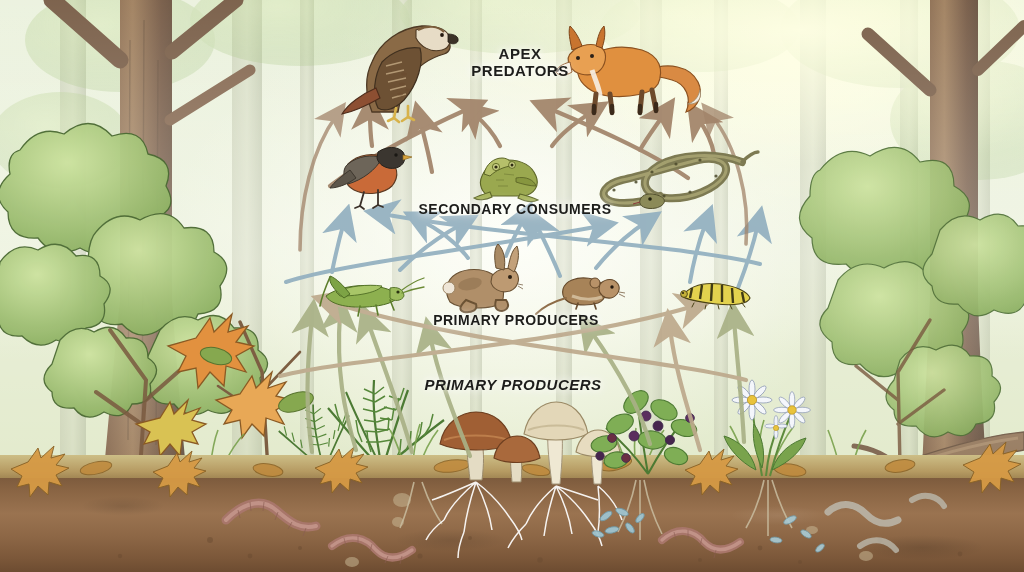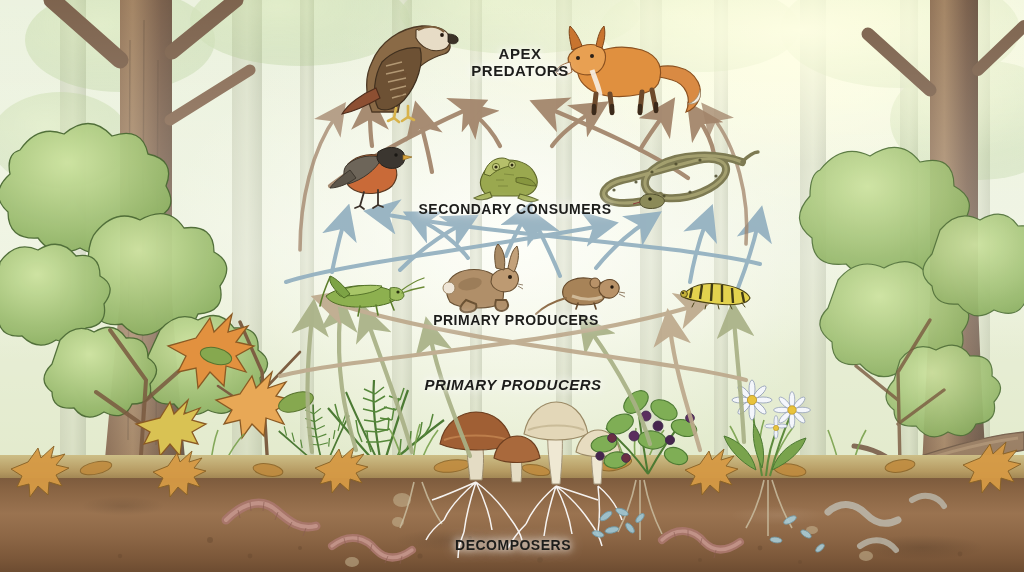--- a/index.html
+++ b/index.html
@@ -708,15 +708,14 @@
 
   <div class="tier-label" style="left:420px; top:46px; width:200px; font-size:15px;">APEX
 PREDATORS</div>
 
   <div class="tier-label" style="left:355px; top:202px; width:320px; font-size:14px;">SECONDARY CONSUMERS</div>
 
   <div class="tier-label" style="left:366px; top:313px; width:300px; font-size:14px;">PRIMARY PRODUCERS</div>
 
   <div class="tier-label" style="left:363px; top:377px; width:300px; font-size:15px;font-style:italic;">PRIMARY PRODUCERS</div>
 
-  <div class="tier-label" style="left:403px; top:538px; width:220px; font-size:14px;">DECOMPOSERS</div>
 
 </div>
 
 </body></html>

